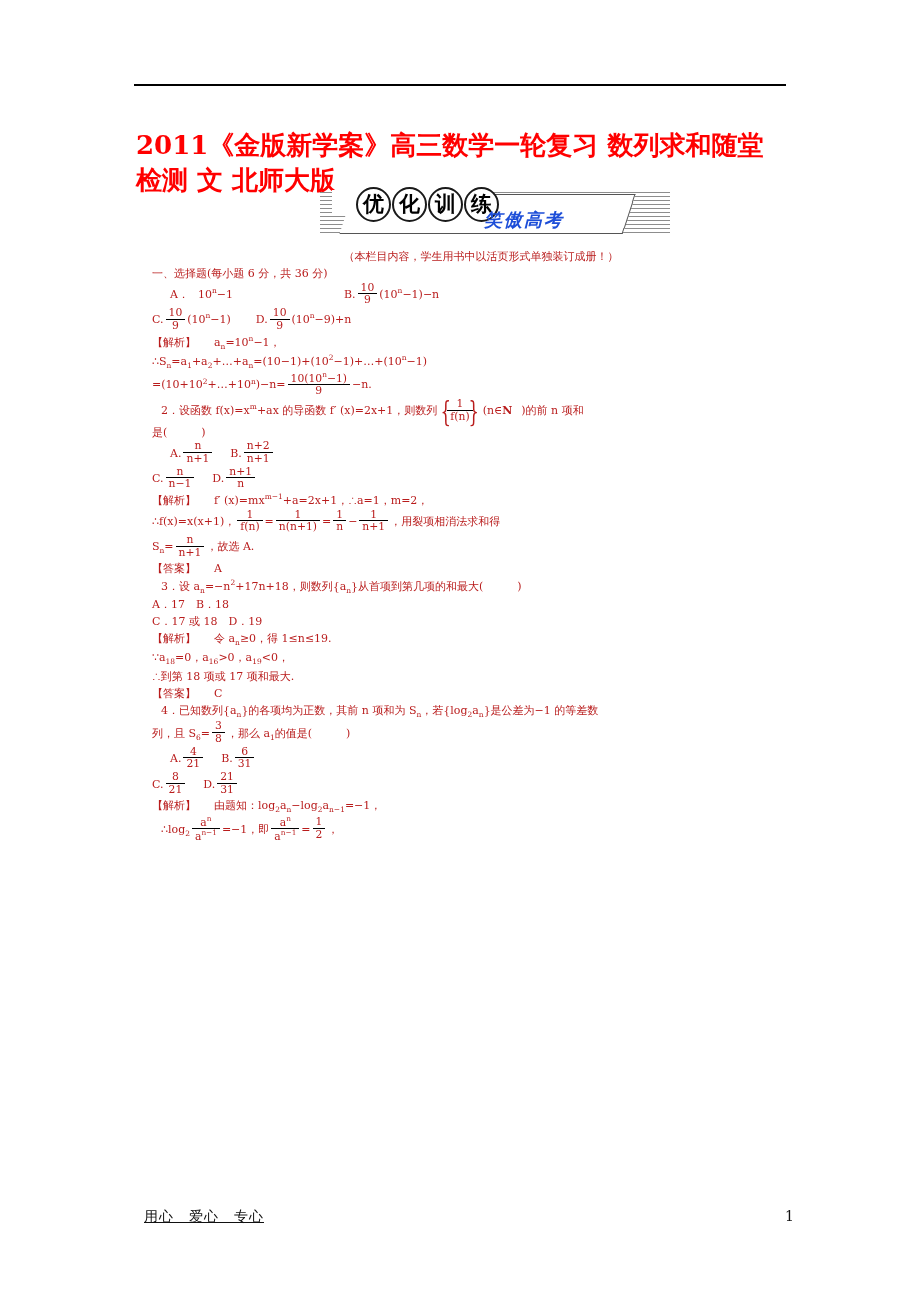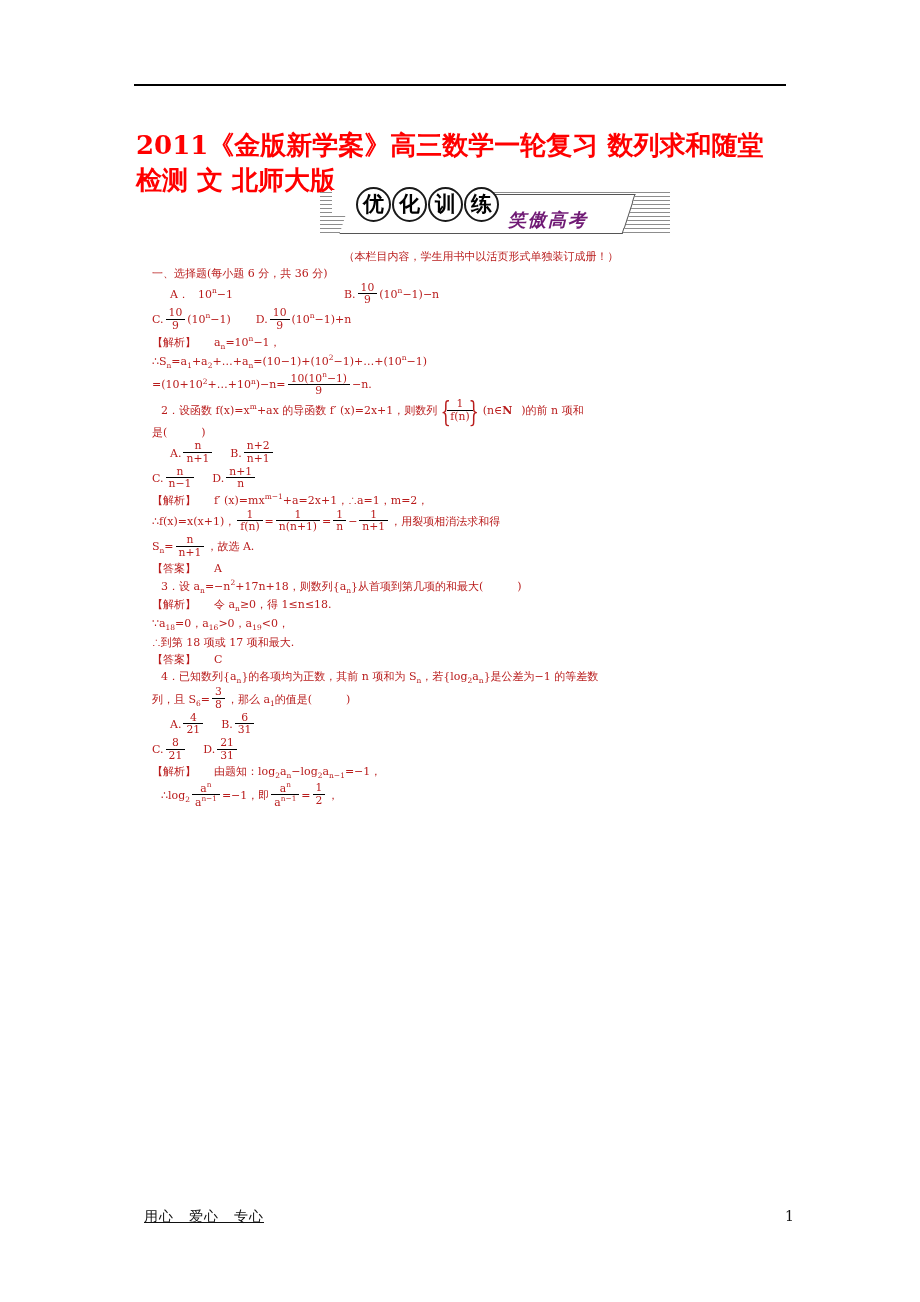--- a/index.html
+++ b/index.html
@@ -95,29 +95,29 @@
     background: #ffffff;
     font-size: 21px;
     font-weight: bold;
     line-height: 30px;
     text-align: center;
     font-family: "DejaVu Serif", "Liberation Serif", serif;
     color: #000;
   }
   .banner-sub {
     position: absolute;
-    left: 188px;
+    left: 164px;
     top: 22px;
     font-size: 18px;
     font-weight: bold;
     font-style: italic;
     letter-spacing: 2px;
     z-index: 4;
     font-family: "DejaVu Serif", "Liberation Serif", serif;
-    color: #701a75;
+    color: #1d4ed8;
     white-space: nowrap;
   }
   .banner-tail {
     position: absolute;
     left: 292px;
     top: 16px;
     width: 16px;
     height: 26px;
     background: #fff;
     transform: skewX(-18deg);
@@ -245,21 +245,21 @@
 
     <div class="ln tall">
       <span class="gap"></span><span>A．</span><span class="gap-sm"></span><span>10</span><sup>n</sup><span>−1</span>
       <span class="gap-lg"></span><span class="gap-lg"></span>
       <span>B.</span><span class="frac"><span class="num">10</span><span class="den">9</span></span><span>(10</span><sup>n</sup><span>−1)−n</span>
     </div>
 
     <div class="ln tall">
       <span>C.</span><span class="frac"><span class="num">10</span><span class="den">9</span></span><span>(10</span><sup>n</sup><span>−1)</span>
       <span class="gap"></span>
-      <span>D.</span><span class="frac"><span class="num">10</span><span class="den">9</span></span><span>(10</span><sup>n</sup><span>−1)+n</span>
+      <span>D.</span><span class="frac"><span class="num">10</span><span class="den">9</span></span><span>(10</span><sup>n</sup><span>−9)+n</span>
     </div>
 
     <div class="ln">
       <span>【解析】</span><span class="gap"></span><span>a</span><sub>n</sub><span>=10</span><sup>n</sup><span>−1，</span>
     </div>
 
     <div class="ln">
       <span>∴S</span><sub>n</sub><span>=a</span><sub>1</sub><span>+a</span><sub>2</sub><span>+…+a</span><sub>n</sub><span>=(10−1)+(10</span><sup>2</sup><span>−1)+…+(10</span><sup>n</sup><span>−1)</span>
     </div>
 
@@ -301,23 +301,25 @@
     </div>
 
     <div class="ln">
       <span>【答案】</span><span class="gap"></span><span>A</span>
     </div>
 
     <div class="ln">
       <span class="gap-sm"></span><span>3．</span><span>设 a</span><sub>n</sub><span>=−n</span><sup>2</sup><span>+17n+18，则数列{a</span><sub>n</sub><span>}从首项到第几项的和最大(</span><span class="blank"></span><span>)</span>
     </div>
 
-
-    <div class="ln">
-      <span>【解析】</span><span class="gap"></span><span>令 a</span><sub>n</sub><span>≥0，得 1≤n≤18.</span>
+    <div class="ln">A．17　B．18</div>
+    <div class="ln">C．17 或 18　D．19</div>
+
+    <div class="ln">
+      <span>【解析】</span><span class="gap"></span><span>令 a</span><sub>n</sub><span>≥0，得 1≤n≤19.</span>
     </div>
 
     <div class="ln">
       <span>∵a</span><sub>18</sub><span>=0，a</span><sub>16</sub><span>&gt;0，a</span><sub>19</sub><span>&lt;0，</span>
     </div>
 
     <div class="ln">∴到第 18 项或 17 项和最大.</div>
 
     <div class="ln">
       <span>【答案】</span><span class="gap"></span><span>C</span>

